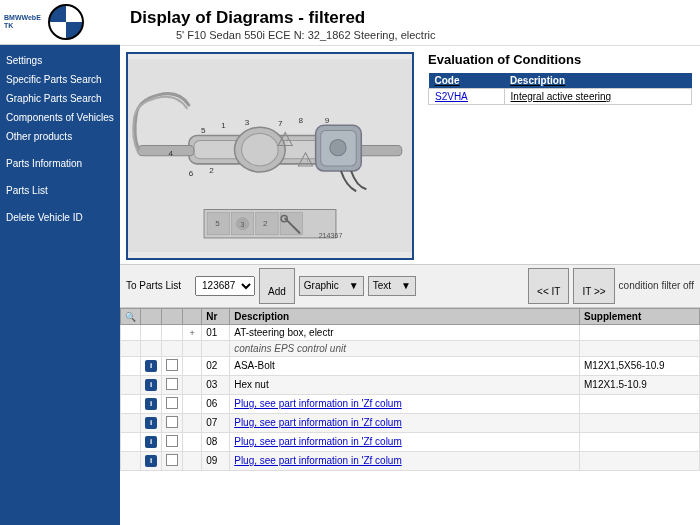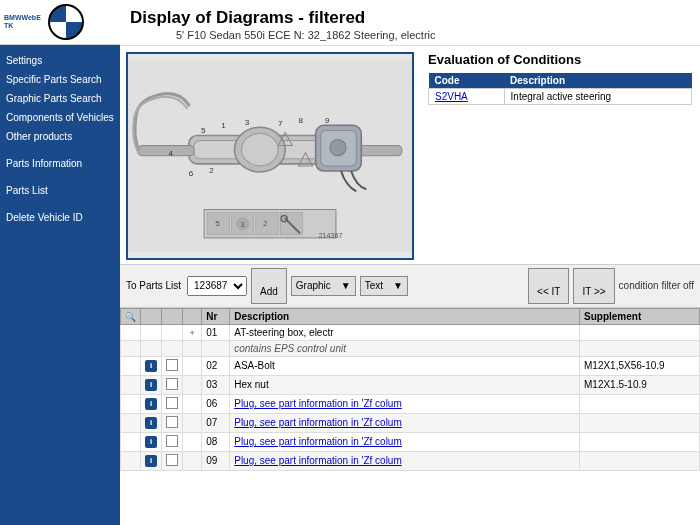--- a/index.html
+++ b/index.html
@@ -29,30 +29,30 @@
     .content { display: flex; flex: 1; overflow: hidden; }
 
     
     .diagram-panel { width: 300px; flex-shrink: 0; padding: 6px 6px 4px 6px; display: flex; flex-direction: column; }
     .diagram-box { border: 2px solid #1a4a8a; flex: 1; background: #e8e8e8; display: flex; align-items: center; justify-content: center; min-height: 0; position: relative; overflow: hidden; }
     .diagram-svg { width: 100%; height: 100%; }
 
     
     .eval-panel { flex: 1; padding: 6px 8px 4px 8px; }
     .eval-title { font-size: 13px; font-weight: bold; color: #000; margin-bottom: 6px; }
-    .eval-table { width: 100%; border-collapse: collapse; font-size: 10px; }
+    .eval-table { width: 100%; border-collapse: collapse; font-size: 10px; text-decoration: underline; }
     .eval-table th { background: #1a4a8a; color: #fff; padding: 2px 6px; text-align: left; font-size: 10px; }
     .eval-table td { padding: 2px 6px; border: 1px solid #ccc; }
     .eval-table .code-cell { color: #0000cc; text-decoration: underline; cursor: pointer; }
     .eval-table .desc-cell { color: #000; }
 
     
     .toolbar-row { display: flex; align-items: center; padding: 3px 6px; background: #f0f0f0; border-top: 1px solid #ccc; border-bottom: 1px solid #ccc; gap: 4px; flex-shrink: 0; }
     .toolbar-label { font-size: 10px; margin-right: 2px; }
-    .toolbar-select { font-size: 10px; padding: 1px 2px; height: 20px; }
+    .toolbar-select { font-size: 10px; padding: 1px 2px; height: 20px; margin-left: 8px; }
     .toolbar-btn { font-size: 10px; padding: 17px 8px; height: 20px; background: #e0e0e0; border: 1px solid #888; cursor: pointer; }
     .toolbar-btn-drop { font-size: 10px; padding: 1px 4px; height: 20px; background: #e0e0e0; border: 1px solid #888; cursor: pointer; display: flex; align-items: center; gap: 10px; }
     .toolbar-spacer { flex: 1; }
     .condition-text { font-size: 10px; color: #333; }
 
     
     .parts-table-wrap { flex: 1; overflow-y: auto; }
     .parts-table { width: 100%; border-collapse: collapse; font-size: 10px; }
     .parts-table th { background: #c8c8c8; border: 1px solid #999; padding: 2px 4px; text-align: left; font-weight: bold; font-size: 10px; }
     .parts-table td { border: 1px solid #ddd; padding: 2px 4px; vertical-align: middle; }

